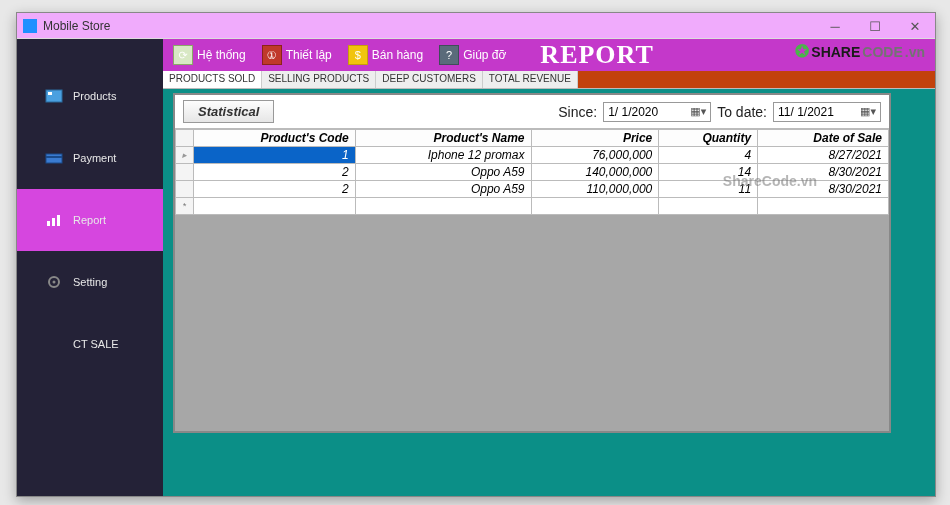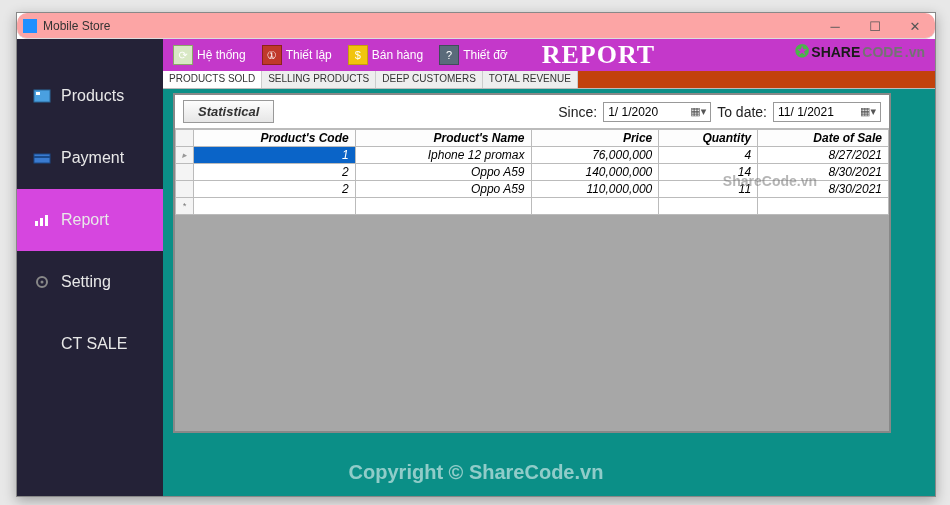--- a/index.html
+++ b/index.html
@@ -6,24 +6,23 @@
 html, body { width: 950px; height: 505px; overflow: hidden; background: #e8e8e8; }
 
 .window {
   position: absolute; left: 16px; top: 12px; width: 920px; height: 485px;
   background: #fff; border: 1px solid #888;
   box-shadow: 0 4px 12px rgba(0,0,0,0.3);
 }
 
 
 .titlebar {
-  height: 26px; background: #fca5a5; border-bottom: 1px solid #ddd;
+  height: 26px; background: #f0abfc; border-bottom: 1px solid #ddd;
   display: flex; align-items: center; padding: 0 6px; font-size: 12px; color: #333;
   position: relative;
-  border-radius: 10px;
 }
 .titlebar .app-icon {
   width: 14px; height: 14px; background: #1e90ff; margin-right: 6px;
 }
 .titlebar .win-controls {
   position: absolute; right: 0; top: 0; display: flex; height: 26px;
 }
 .titlebar .win-controls div {
   width: 40px; height: 26px; display: flex; align-items: center; justify-content: center;
   font-size: 13px; color: #555; cursor: pointer;
@@ -31,22 +30,22 @@
 
 
 .body { display: flex; height: calc(100% - 26px); }
 
 
 .sidebar {
   width: 146px; background: #242237; display: flex; flex-direction: column;
   padding-top: 26px;
 }
 .side-item {
-  height: 62px; display: flex; align-items: center; padding-left: 16px;
-  font-size: 16px; color: #e8e8e8; cursor: pointer; gap: 10px;
+  height: 62px; display: flex; align-items: center; padding-left: 28px;
+  font-size: 11px; color: #e8e8e8; cursor: pointer; gap: 10px;
 }
 .side-item.active { background: #d646df; }
 .side-icon {
   width: 18px; height: 14px; display: flex; align-items: center; justify-content: center;
 }
 .side-icon svg { width: 18px; height: 14px; }
 
 
 .content { flex: 1; background: #0b8f87; display: flex; flex-direction: column; }
 
@@ -212,21 +211,21 @@
         <div class="ribbon-item">
           <span class="ribbon-icon red">①</span>
           <span>Thiết lập</span>
         </div>
         <div class="ribbon-item">
           <span class="ribbon-icon orange">$</span>
           <span>Bán hàng</span>
         </div>
         <div class="ribbon-item">
           <span class="ribbon-icon gray">?</span>
-          <span>Thiết đỡ</span>
+          <span>Giúp đỡ</span>
         </div>
         <div class="title-big">REPORT</div>
       </div>
 
       <div class="tabs">
         <div class="tab active">PRODUCTS SOLD</div>
         <div class="tab">SELLING PRODUCTS</div>
         <div class="tab">DEEP CUSTOMERS</div>
         <div class="tab">TOTAL REVENUE</div>
       </div>
@@ -290,21 +289,20 @@
                   <td></td>
                   <td></td>
                   <td></td>
                   <td></td>
               </tr>
             </tbody>
           </table>
         </div>
       </div>
 
-      <div class="watermark-main">Copyright © ShareCode.vn</div>
     </div>
   </div>
 
   <div class="watermark-side">ShareCode.vn</div>
 
   <div class="sharecode-logo">
     <span class="g">✪</span>
     <span>SHARE</span>
       <span class="grn">CODE</span>
       <span class="grn">.vn</span>

